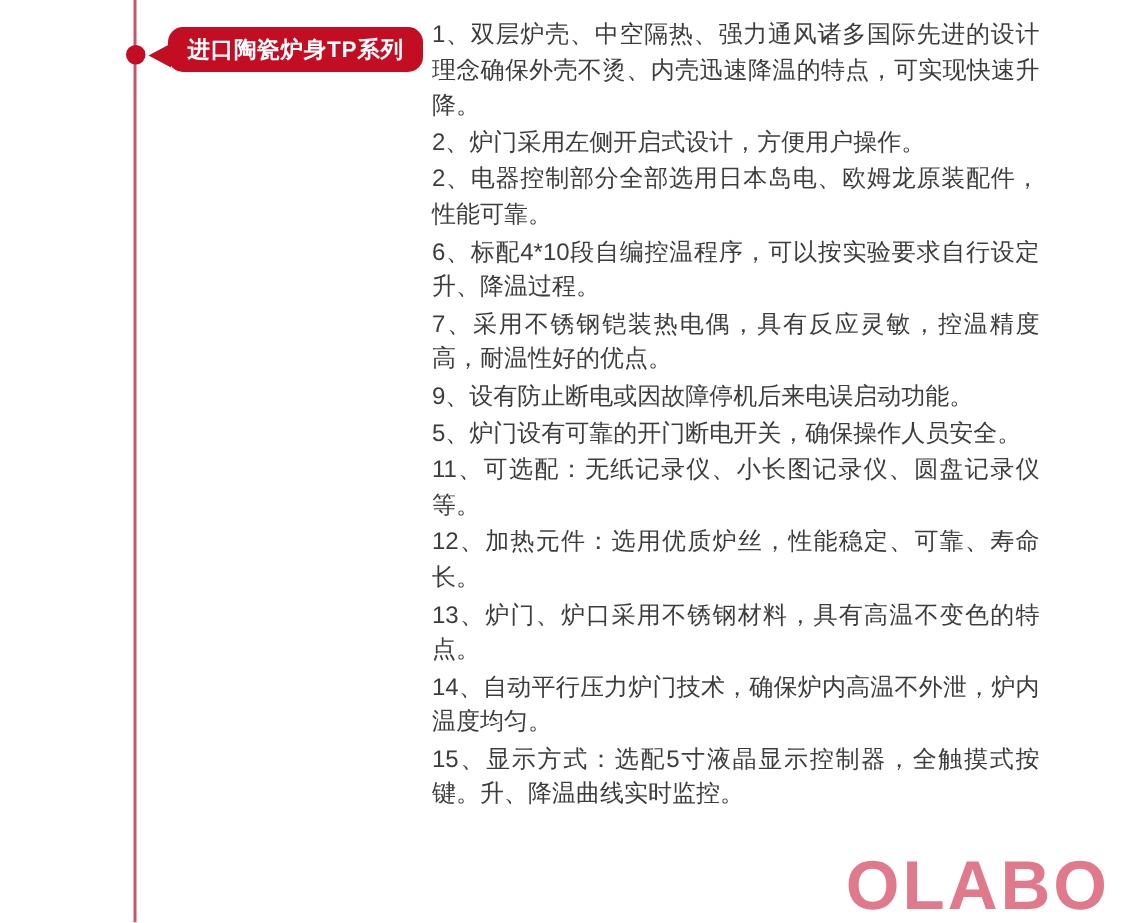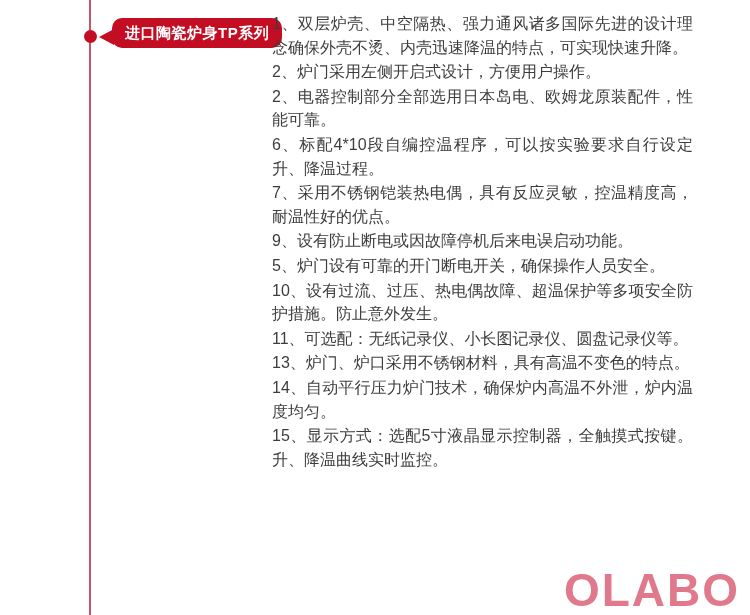--- a/index.html
+++ b/index.html
@@ -65,21 +65,21 @@
     position: absolute;
     left: 272px;
     top: 12px;
     width: 421px;
     color: var(--text_color);
     font-size: 16px;
     line-height: 23.6px;
     text-align: justify;
   }
   .features p {
-    margin: 0 0 1px 0;
+    margin: 0 0 1px 16px;
     word-break: break-all;
   }
   .watermark {
     position: absolute;
     right: 10px;
     bottom: -2px;
     font-size: 46px;
     font-weight: 900;
     letter-spacing: 2px;
     color: var(--watermark_pink);
@@ -97,20 +97,20 @@
 </div>
 
 <div class="features">
   <p>1、双层炉壳、中空隔热、强力通风诸多国际先进的设计理念确保外壳不烫、内壳迅速降温的特点，可实现快速升降。</p>
   <p>2、炉门采用左侧开启式设计，方便用户操作。</p>
   <p>2、电器控制部分全部选用日本岛电、欧姆龙原装配件，性能可靠。</p>
   <p>6、标配4*10段自编控温程序，可以按实验要求自行设定升、降温过程。</p>
   <p>7、采用不锈钢铠装热电偶，具有反应灵敏，控温精度高，耐温性好的优点。</p>
   <p>9、设有防止断电或因故障停机后来电误启动功能。</p>
   <p>5、炉门设有可靠的开门断电开关，确保操作人员安全。</p>
-  <p>10、设有过流、过压、热电偶故障、超温保护等多项安全防护措施。防止意外发生。</p>
   <p>11、可选配：无纸记录仪、小长图记录仪、圆盘记录仪等。</p>
+  <p>12、加热元件：选用优质炉丝，性能稳定、可靠、寿命长。</p>
   <p>13、炉门、炉口采用不锈钢材料，具有高温不变色的特点。</p>
   <p>14、自动平行压力炉门技术，确保炉内高温不外泄，炉内温度均匀。</p>
   <p>15、显示方式：选配5寸液晶显示控制器，全触摸式按键。升、降温曲线实时监控。</p>
 </div>
 
 <div class="watermark">OLABO</div>
 
 </body></html>

